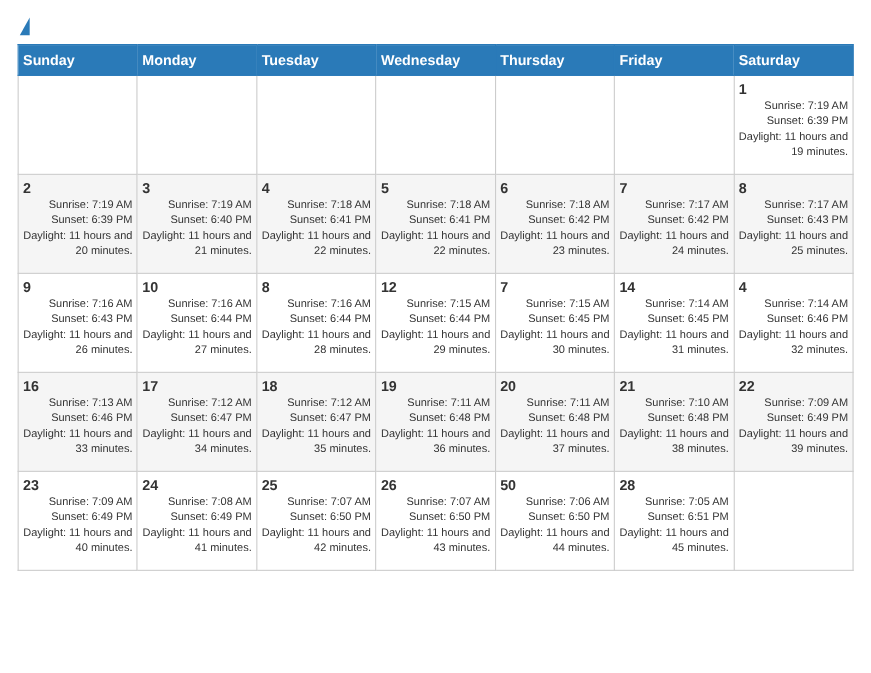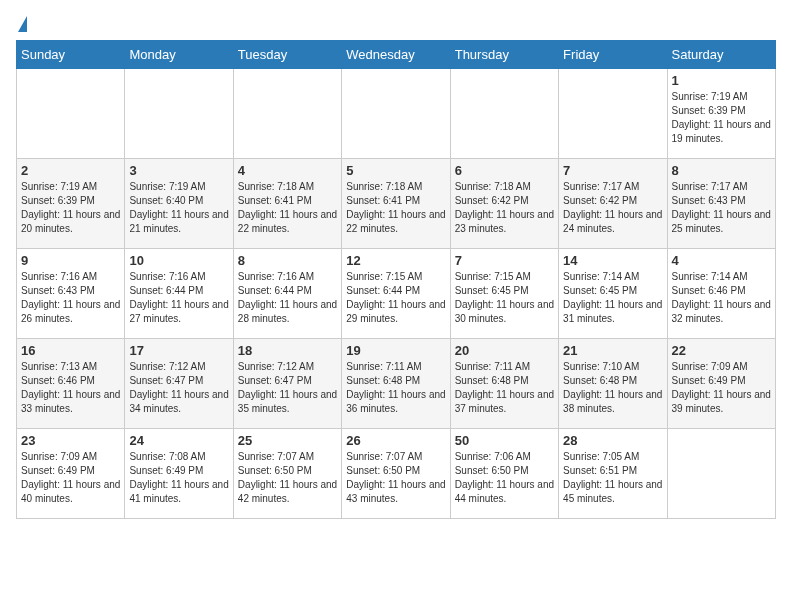--- a/index.html
+++ b/index.html
@@ -49,21 +49,21 @@
     }
     .calendar {
       width: 100%;
       border-collapse: collapse;
       table-layout: fixed;
     }
     .calendar thead th {
       background-color: #2a7ab8;
       color: #fff;
       font-size: 13px;
-      font-weight: normal;
+      font-weight: bold;
       padding: 6px 4px;
       text-align: left;
       border: 1px solid #2a7ab8;
     }
     .calendar tbody td {
       border: 1px solid #ccc;
       vertical-align: top;
       padding: 4px;
       height: 90px;
       font-size: 10.5px;
@@ -76,20 +76,21 @@
     .day-number {
       font-size: 13px;
       font-weight: bold;
       display: block;
       margin-bottom: 2px;
     }
     .day-info {
       font-size: 10px;
       line-height: 1.4;
       color: #333;
+      text-align: right;
     }
     .empty-cell {
       background: #fff !important;
     }
   </style>
 </head>
 <body>
 
 <div class="header-area">
   <div class="logo">

